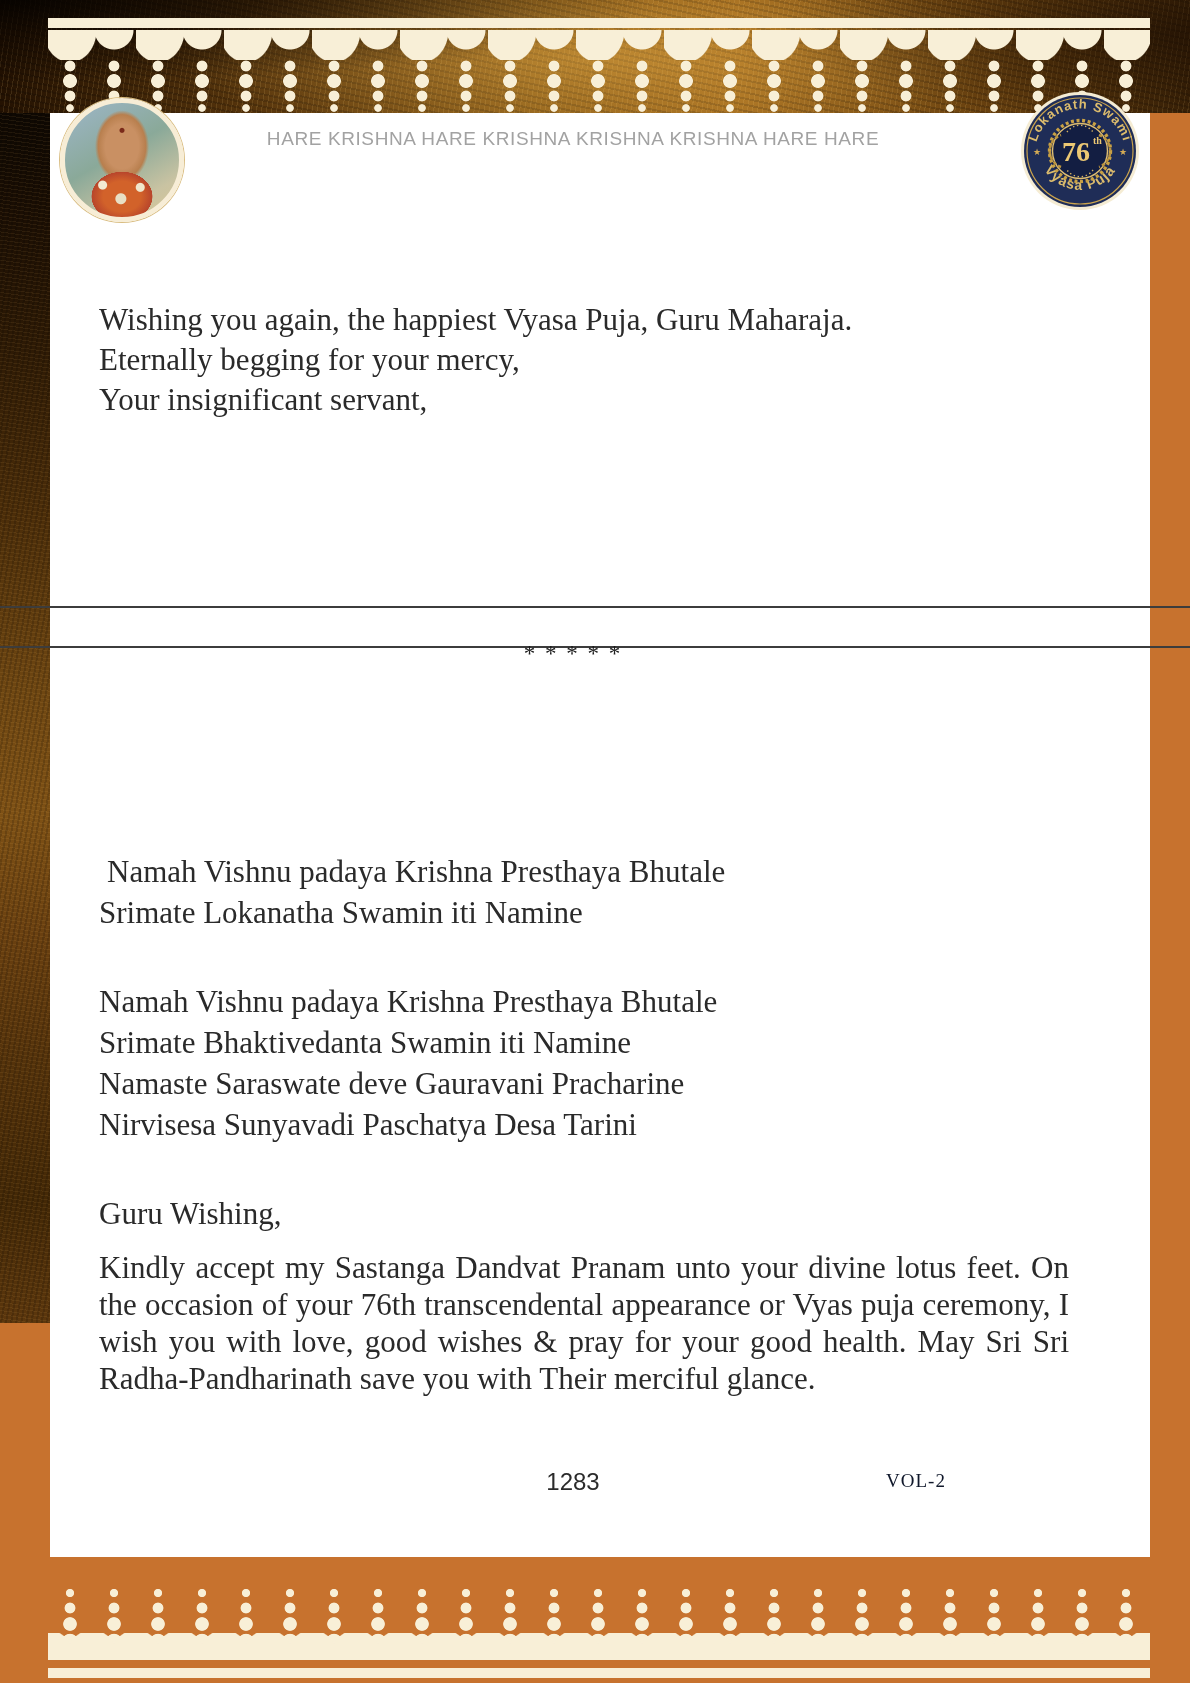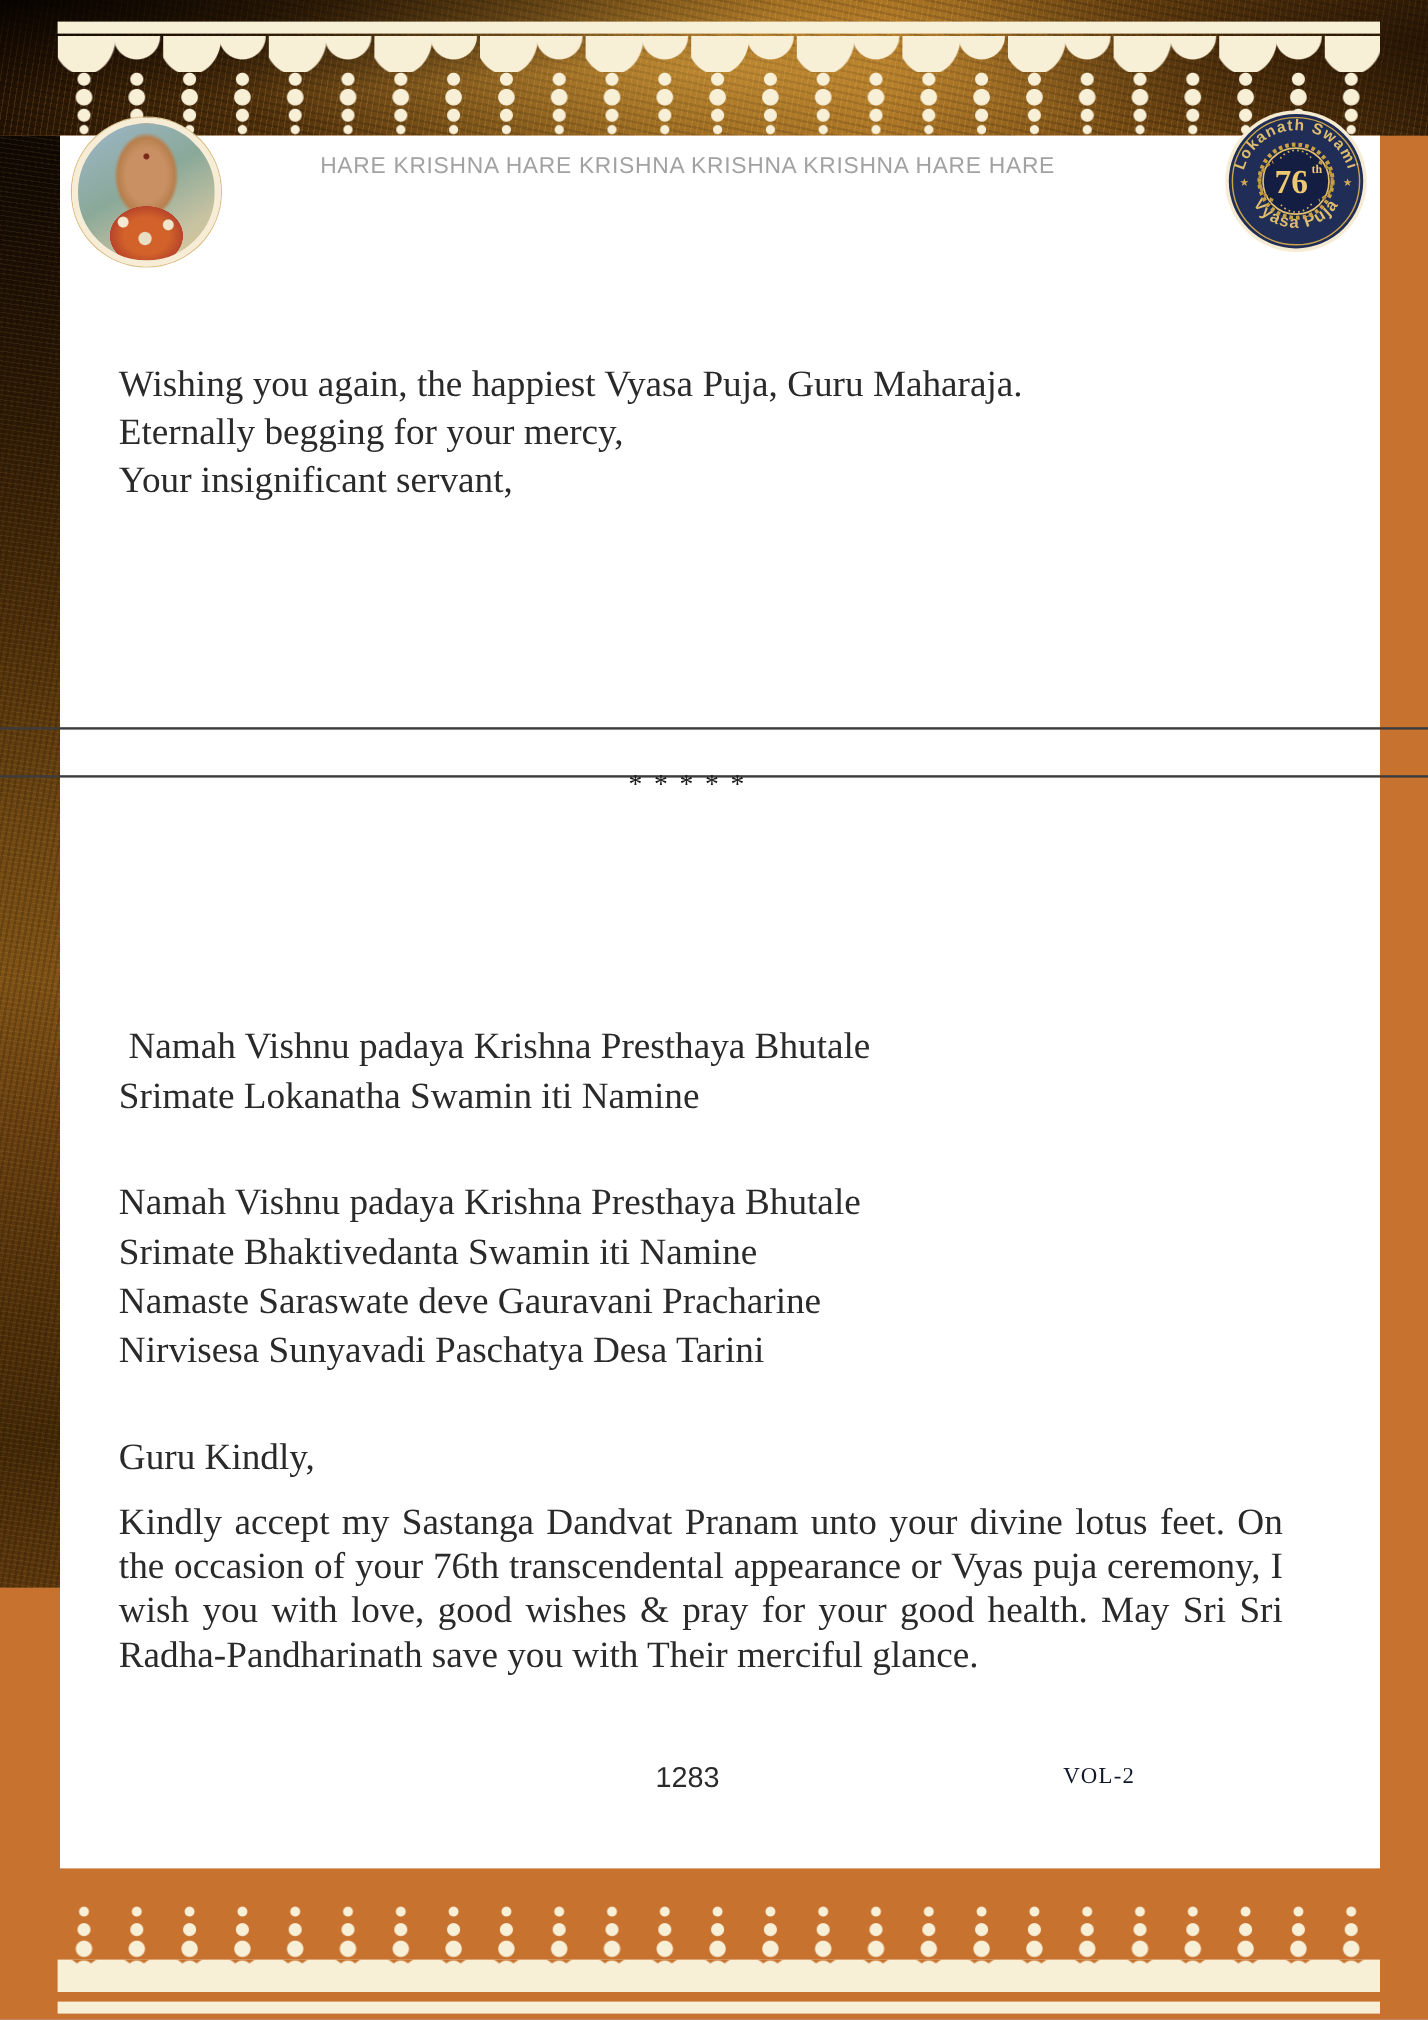--- a/index.html
+++ b/index.html
@@ -160,19 +160,19 @@
   <div class="txt" id="letter-lines">Wishing you again, the happiest Vyasa Puja, Guru Maharaja.
 Eternally begging for your mercy,
 Your insignificant servant,</div>
 
   <div class="txt" id="verse1">Namah Vishnu padaya Krishna Presthaya Bhutale
 Srimate Lokanatha Swamin iti Namine</div>
   <div class="txt" id="verse2">Namah Vishnu padaya Krishna Presthaya Bhutale
 Srimate Bhaktivedanta Swamin iti Namine
 Namaste Saraswate deve Gauravani Pracharine
 Nirvisesa Sunyavadi Paschatya Desa Tarini</div>
-  <div class="txt" id="salutation">Guru Kindly,</div>
+  <div class="txt" id="salutation">Guru Wishing,</div>
   <div class="txt" id="paragraph">Kindly accept my Sastanga Dandvat Pranam unto your divine lotus feet. On the occasion of your 76th transcendental appearance or Vyas puja ceremony, I wish you with love, good wishes &amp; pray for your good health. May Sri Sri Radha-Pandharinath save you with Their merciful glance.</div>
 
   <div class="pageno">1283</div>
   <div class="volume">VOL-2</div>
 
 </div>
 
 </body></html>

